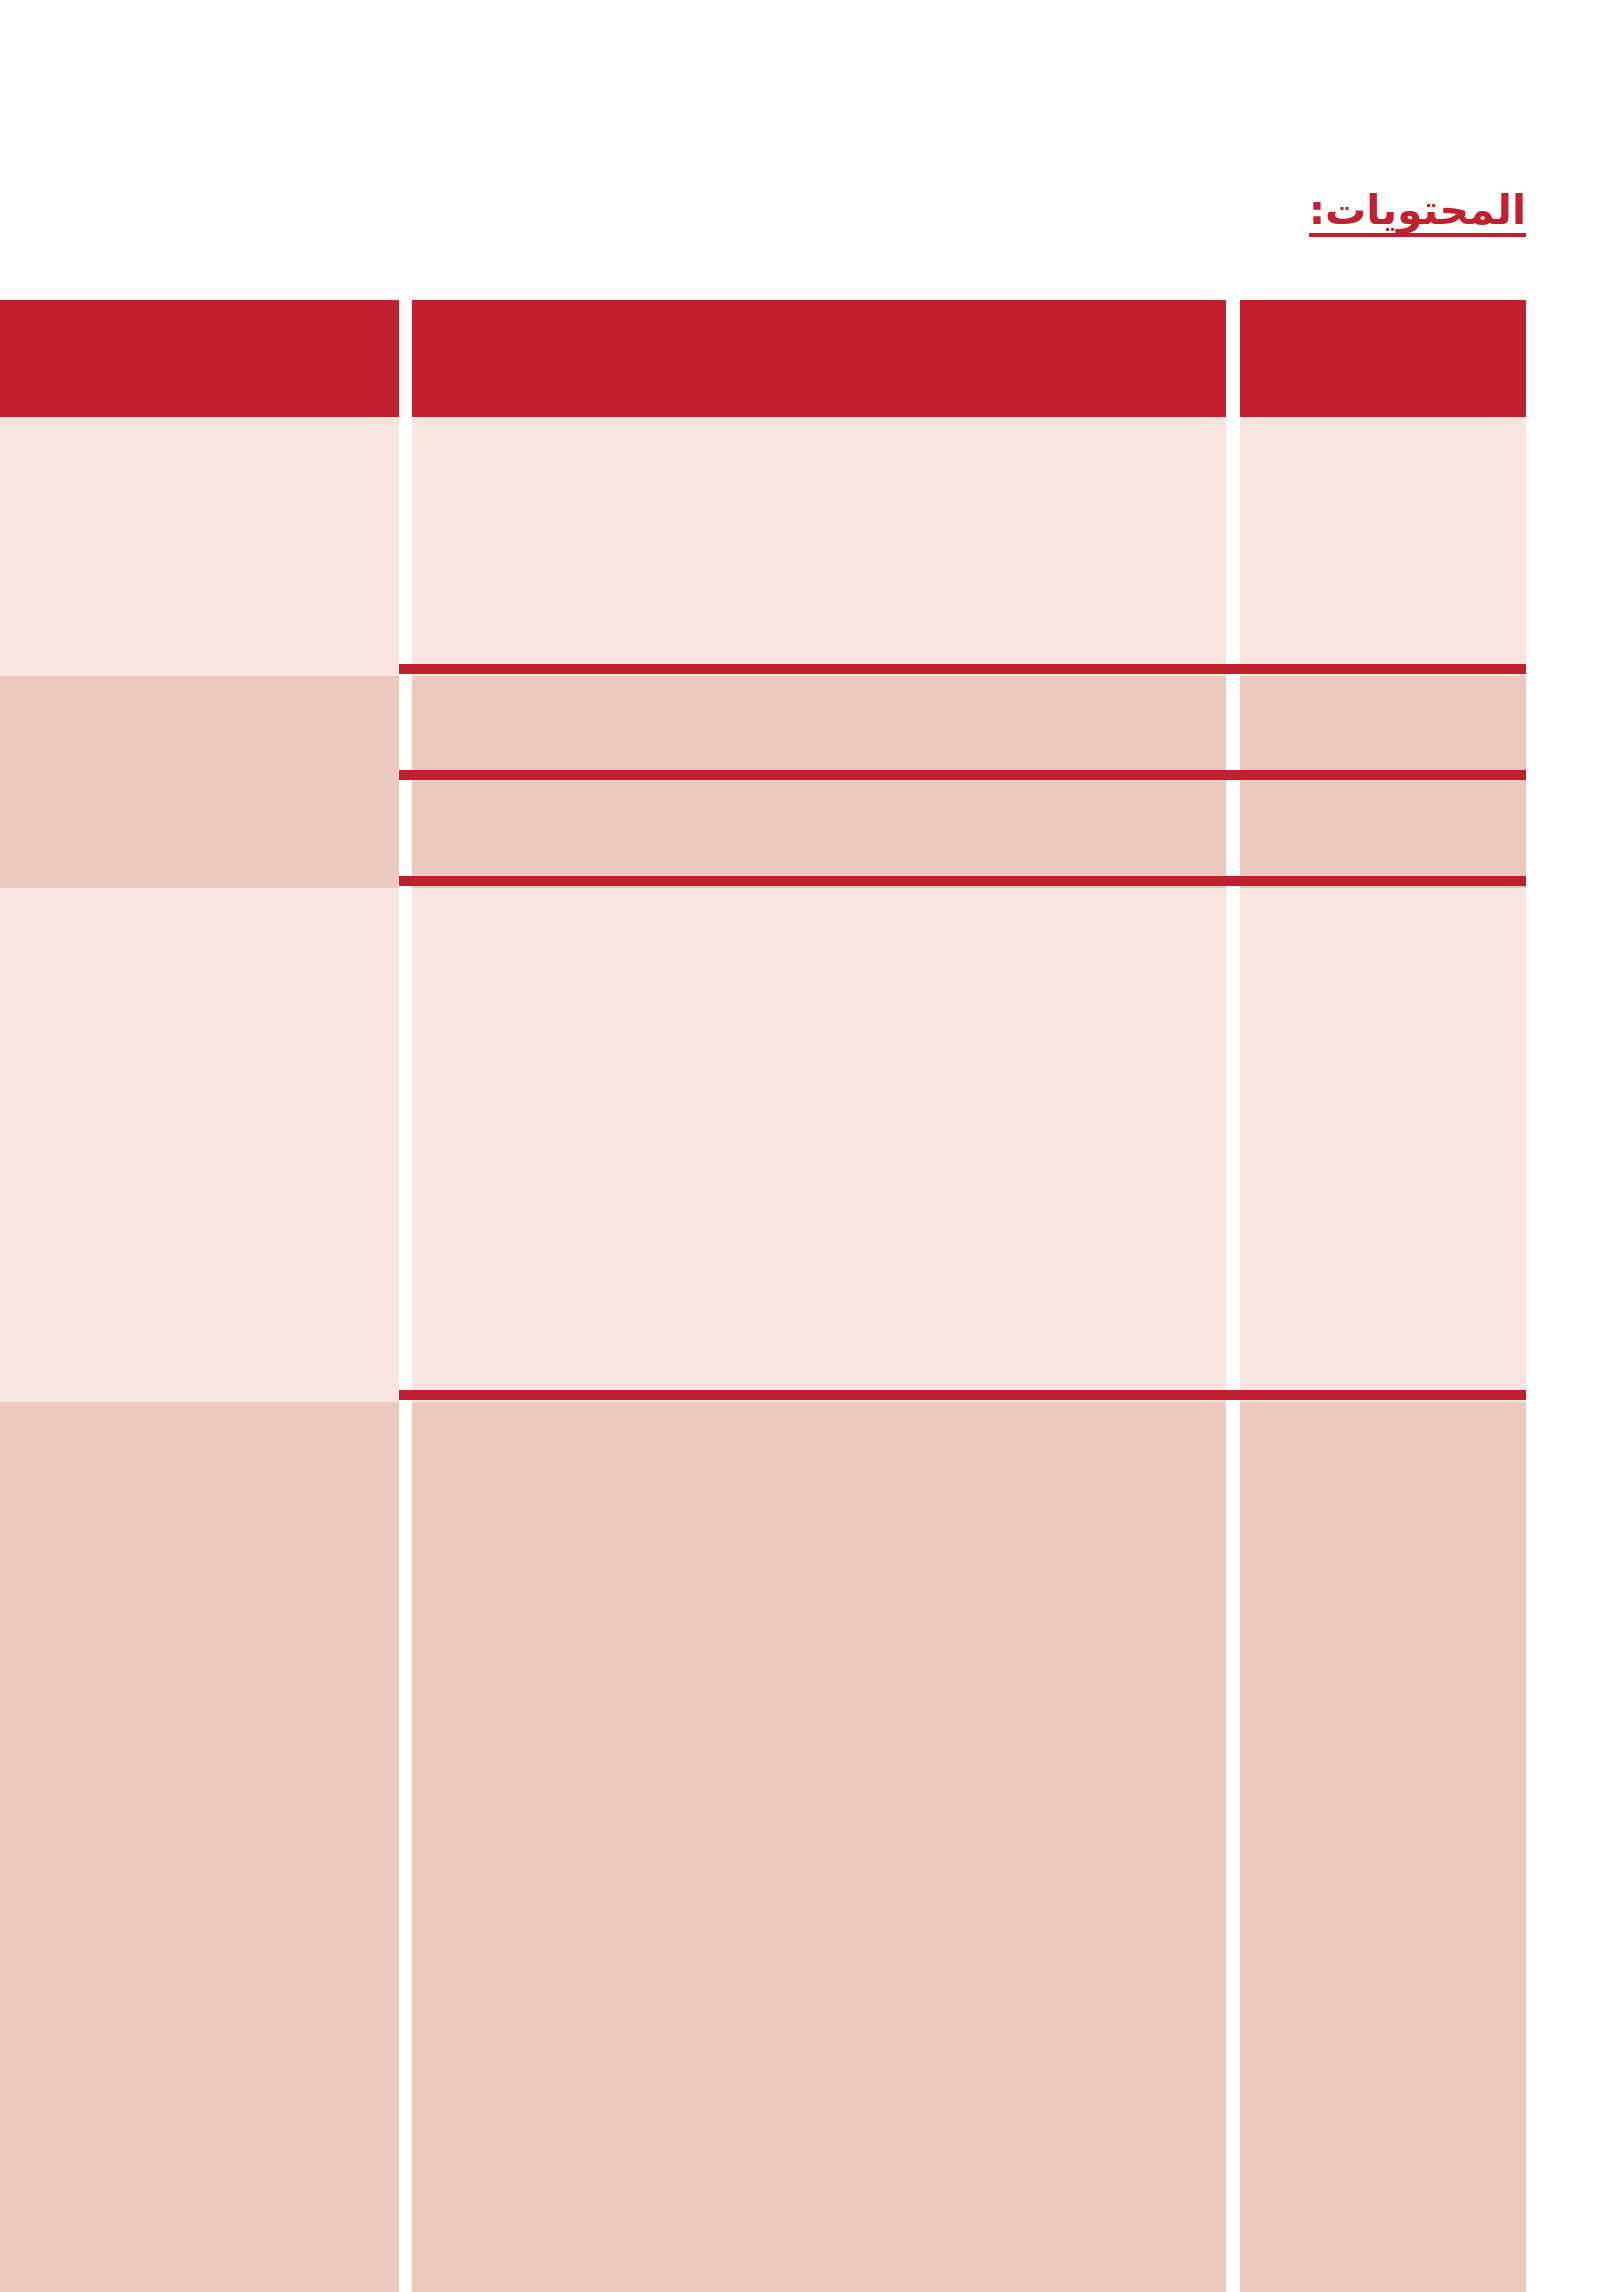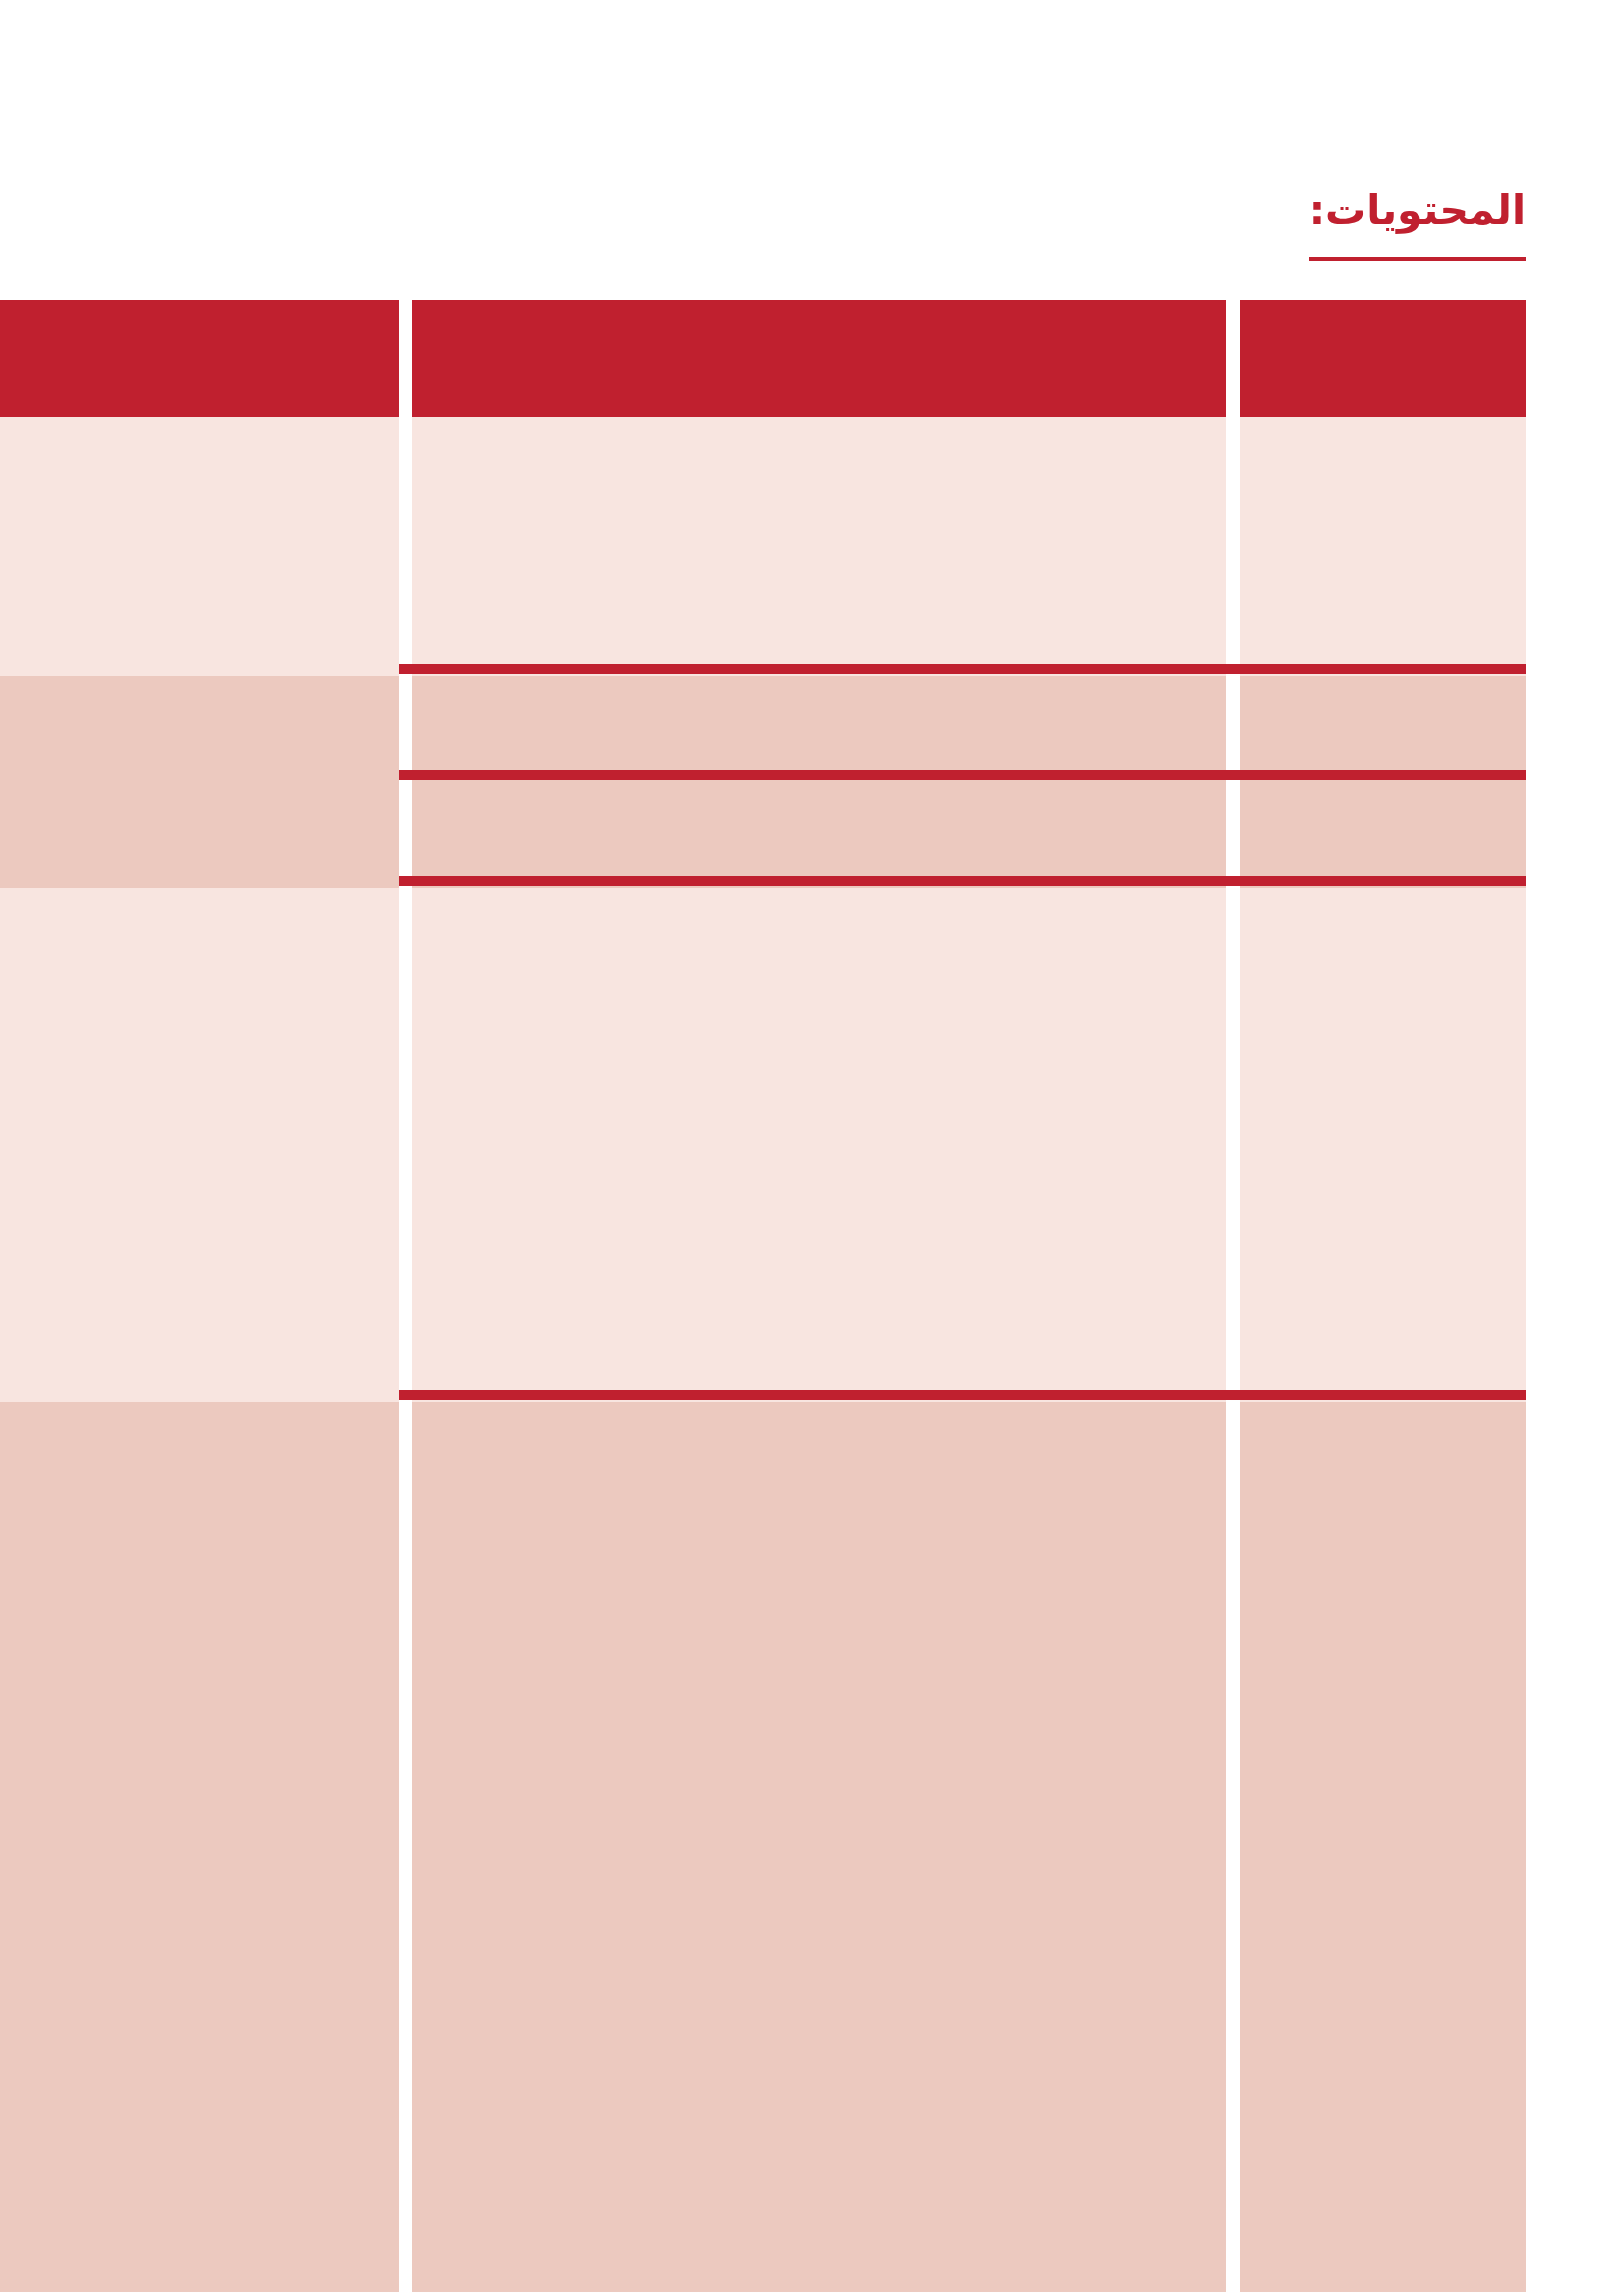--- a/index.html
+++ b/index.html
@@ -18,21 +18,21 @@
   .contents-title {
     position: absolute;
     top: 188px;
     right: 95px;
     direction: rtl;
     color: var(--accent, #c0202f);
     font-size: 41px;
     font-weight: bold;
     line-height: 1.1;
     border-bottom: 4.9px solid var(--accent, #c0202f);
-    padding-bottom: 24px;
+    padding-bottom: 0;
   }
   .toc {
     position: absolute;
     top: 300px;
     right: 95px;
     width: 1431px;
     direction: rtl;
     display: flex;
     flex-direction: column;
   }

